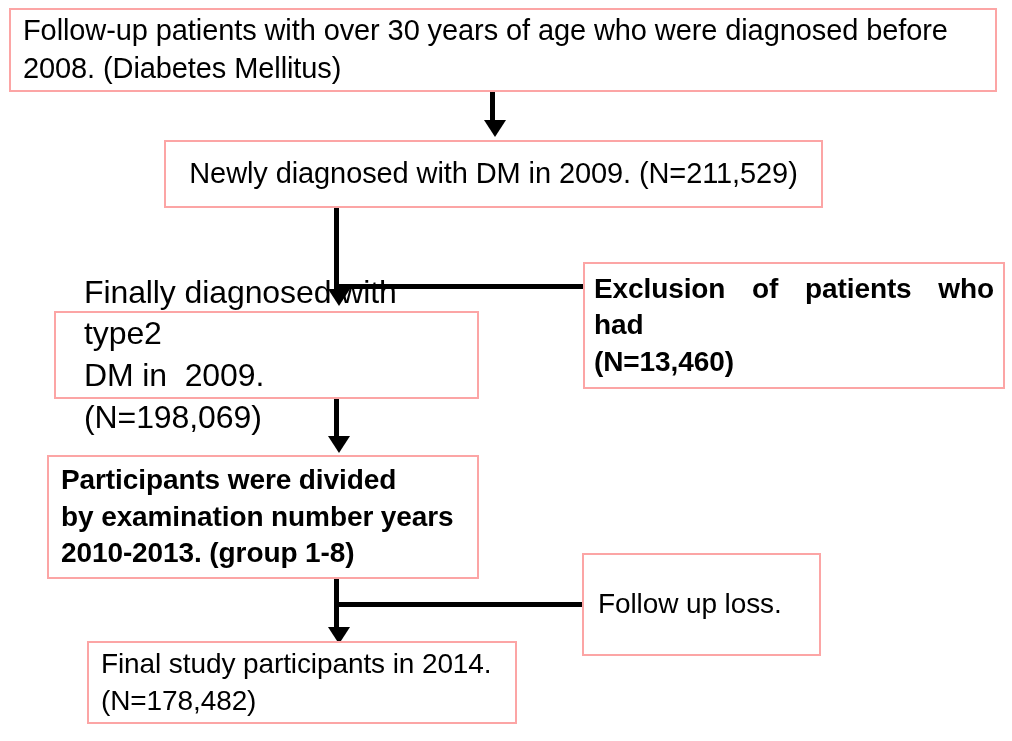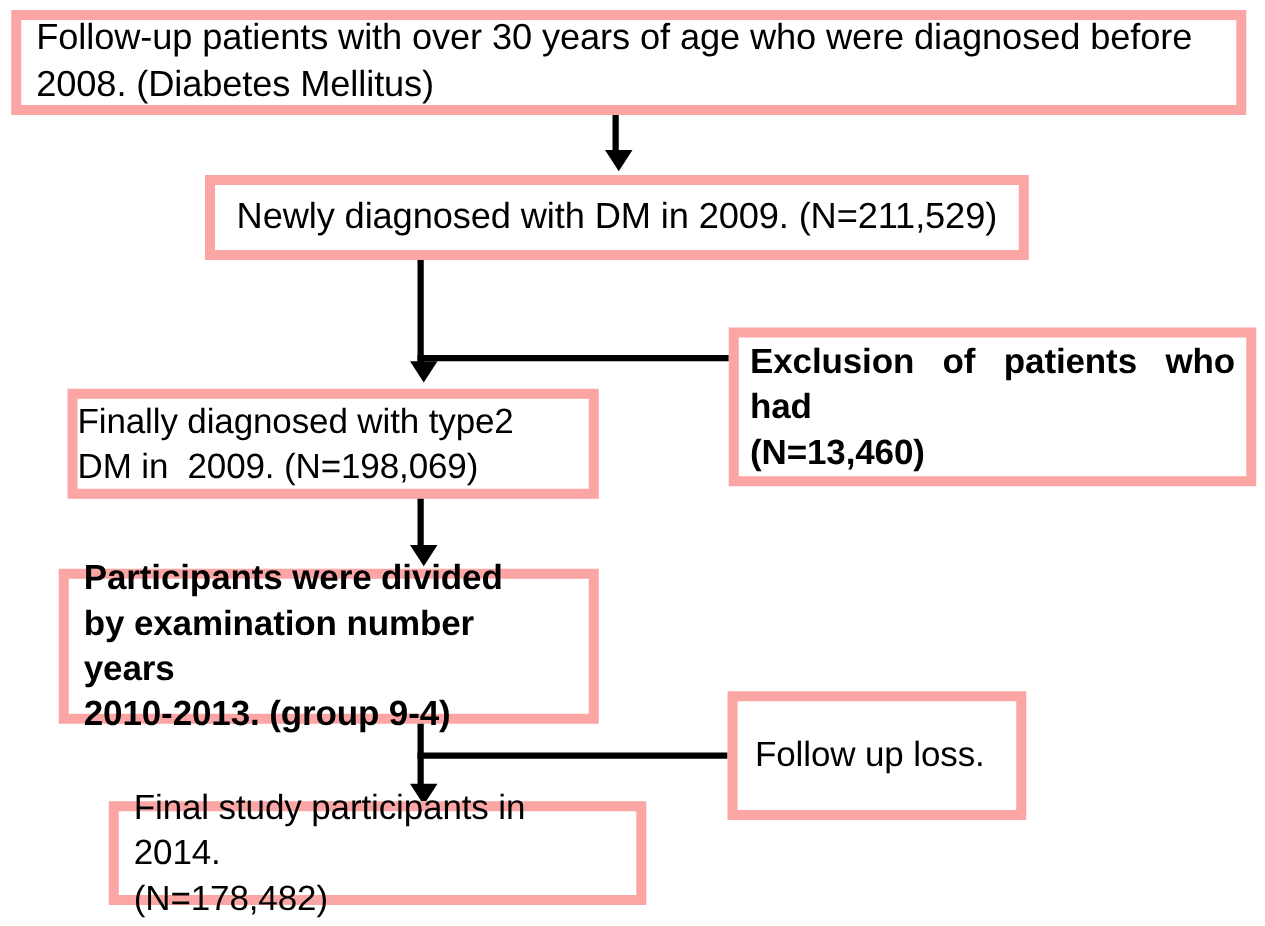--- a/index.html
+++ b/index.html
@@ -13,21 +13,21 @@
   #flowchart {
     position: relative;
     width: 1012px;
     height: 741px;
     background: #ffffff;
     overflow: hidden;
   }
   .node {
     position: absolute;
     box-sizing: border-box;
-    border: 8px solid #fca5a5;
+    border: 2px solid #fca5a5;
     background: #ffffff;
     color: #000000;
     display: flex;
     flex-direction: column;
     justify-content: center;
     line-height: 1.30;
     font-size: 28px;
     letter-spacing: -0.1px;
     white-space: pre-wrap;
   }
@@ -56,22 +56,22 @@
   }
   #node-exclusion .line {
     text-align: justify;
     text-align-last: justify;
   }
   #node-exclusion .line.last {
     text-align-last: left;
   }
   #node-type2 {
     left: 54px;  top: 311px; width: 425px; height: 88px;
-    padding: 0 0;
-    font-size: 28px;
+    padding: 0 28px;
+    font-size: 32px;
   }
   #node-groups {
     left: 47px;  top: 455px; width: 432px; height: 124px;
     padding: 0 12px;
     font-size: 28px;
     font-weight: bold;
   }
   #node-loss {
     left: 582px; top: 553px; width: 239px; height: 103px;
     padding: 16px 14px;
@@ -143,21 +143,21 @@
     <span class="line">Finally diagnosed with type2</span>
     <span class="line">DM in  2009. (N=198,069)</span>
   </div>
 
   <div class="conn v" id="c3-v"></div>
   <div class="arrowhead" id="c3-head"></div>
 
   <div class="node" id="node-groups">
     <span class="line">Participants were divided</span>
     <span class="line">by examination number years</span>
-    <span class="line">2010-2013. (group 9-4)</span>
+    <span class="line">2010-2013. (group 1-8)</span>
   </div>
 
   <div class="conn v" id="c4-v"></div>
   <div class="conn h" id="c4-branch"></div>
   <div class="arrowhead" id="c4-head"></div>
 
   <div class="node" id="node-loss">
     <span class="line">Follow up loss.</span>
   </div>
 

